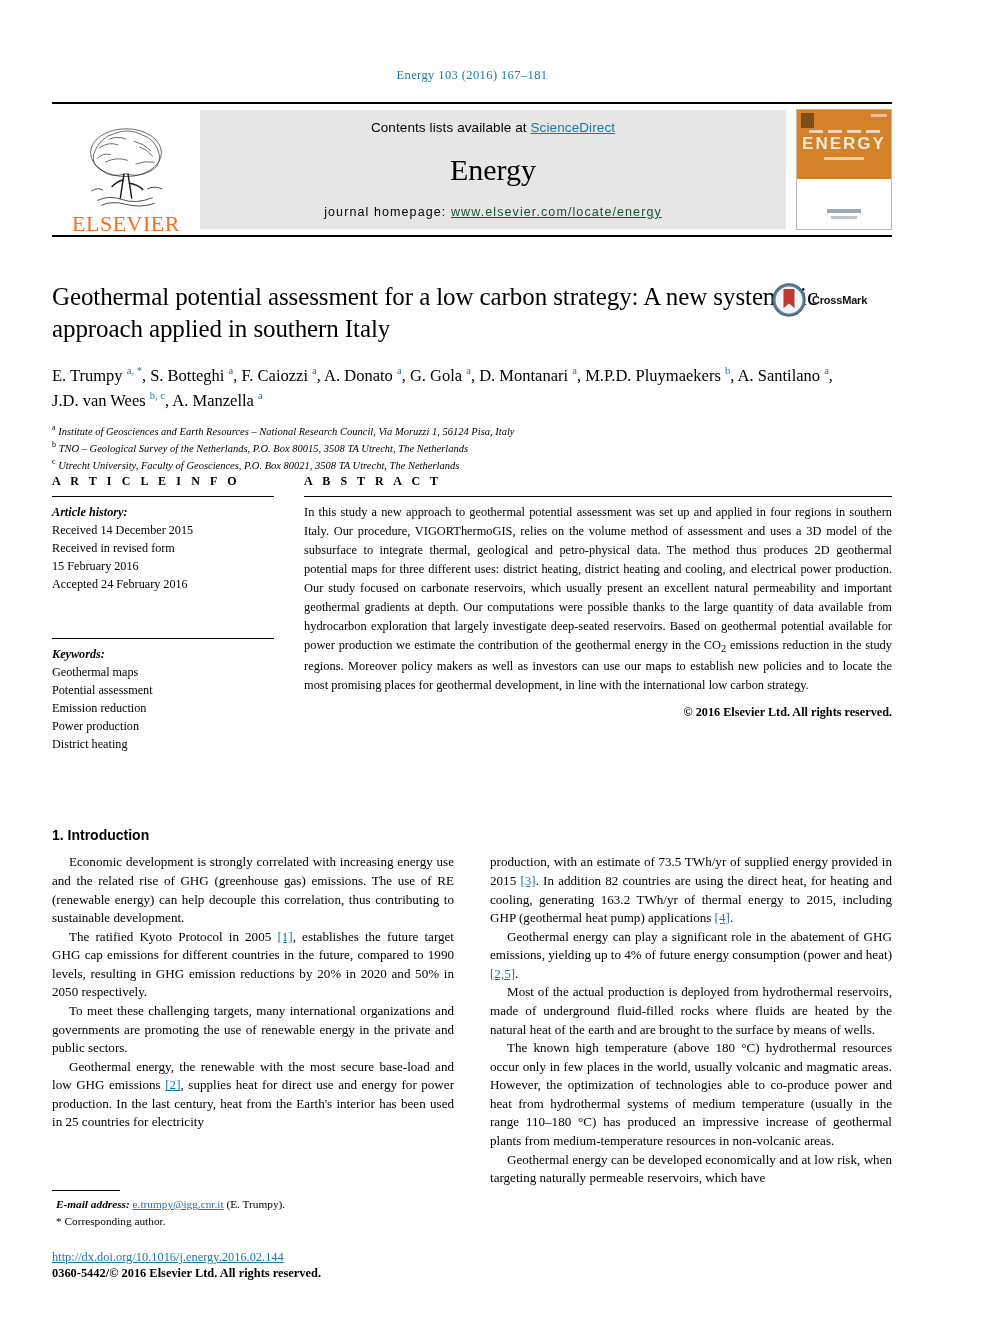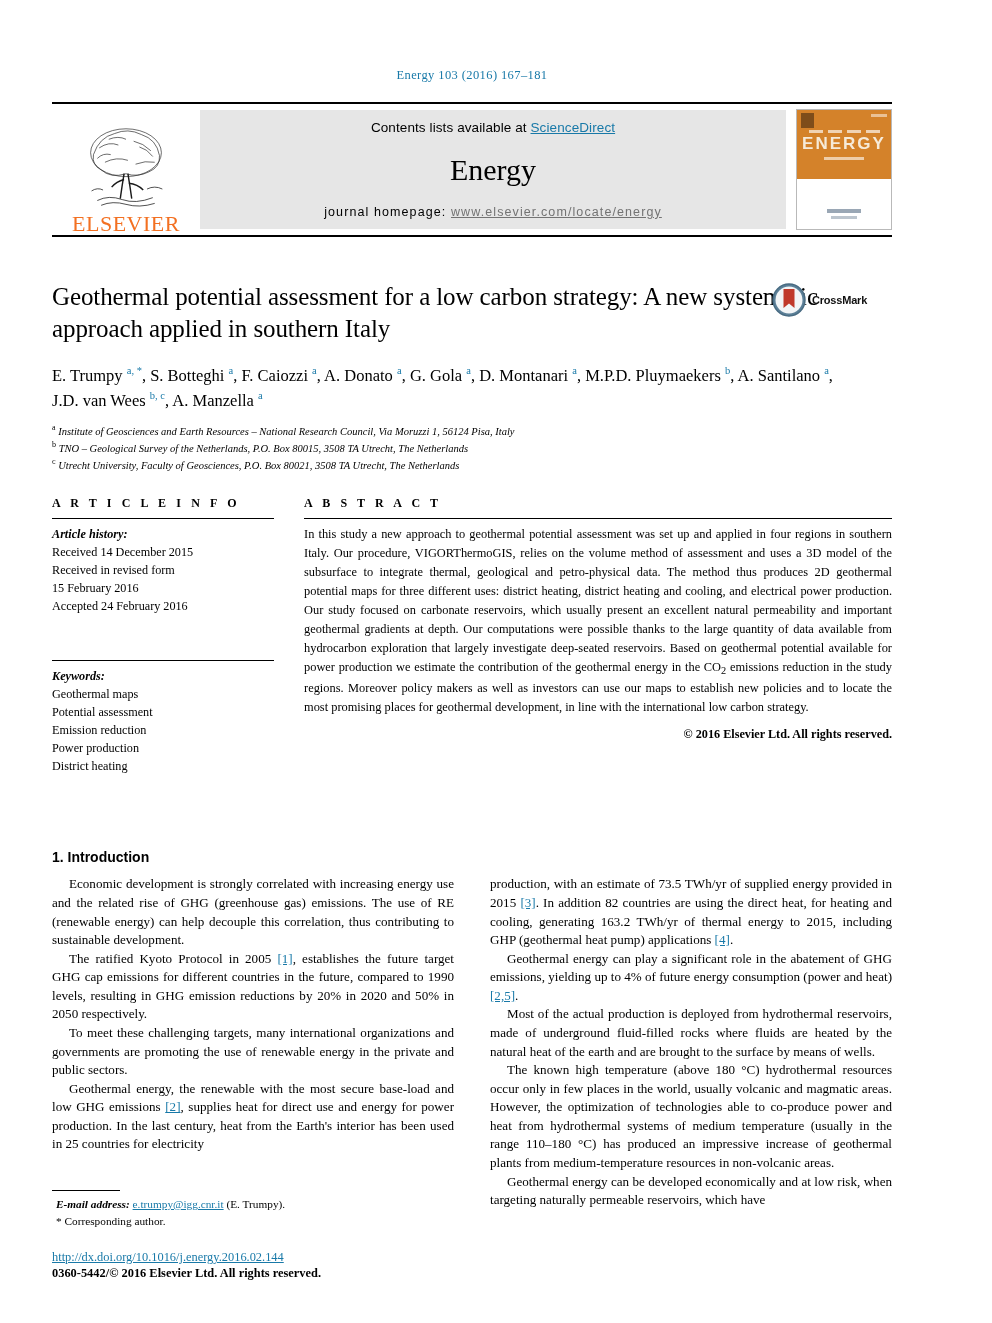--- a/index.html
+++ b/index.html
@@ -81,21 +81,21 @@
   .journal-name {
     font-family: "Liberation Serif", serif;
     font-size: 30px;
     line-height: 1;
   }
   .banner-bottom {
     font-family: "Liberation Sans", sans-serif;
     font-size: 12.5px;
     letter-spacing: 1.1px;
   }
-  .banner-bottom .hp-url { color: #737373; }
+  .banner-bottom .hp-url { color: #14532d; }
   .cover-thumb {
     flex: 0 0 96px;
     width: 96px;
     margin: 5px 0 5px 10px;
     border: 1px solid #b9b9b9;
     background: #ffffff;
     box-sizing: border-box;
     display: flex;
     flex-direction: column;
   }
@@ -197,21 +197,20 @@
     margin-top: 8px;
     font-family: "Liberation Serif", serif;
     font-style: italic;
     font-size: 10.5px;
     line-height: 1.52;
   }
   .affiliations sup { font-style: normal; font-size: 8px; }
 
   
   .info-abstract {
-    margin-top: 22px;
     display: flex;
     gap: 30px;
   }
   .col-info { flex: 0 0 222px; }
   .col-abstract { flex: 1 1 auto; }
   .sec-label {
     font-family: "Liberation Serif", serif;
     font-size: 12px;
     font-weight: bold;
     letter-spacing: 3.6px;

